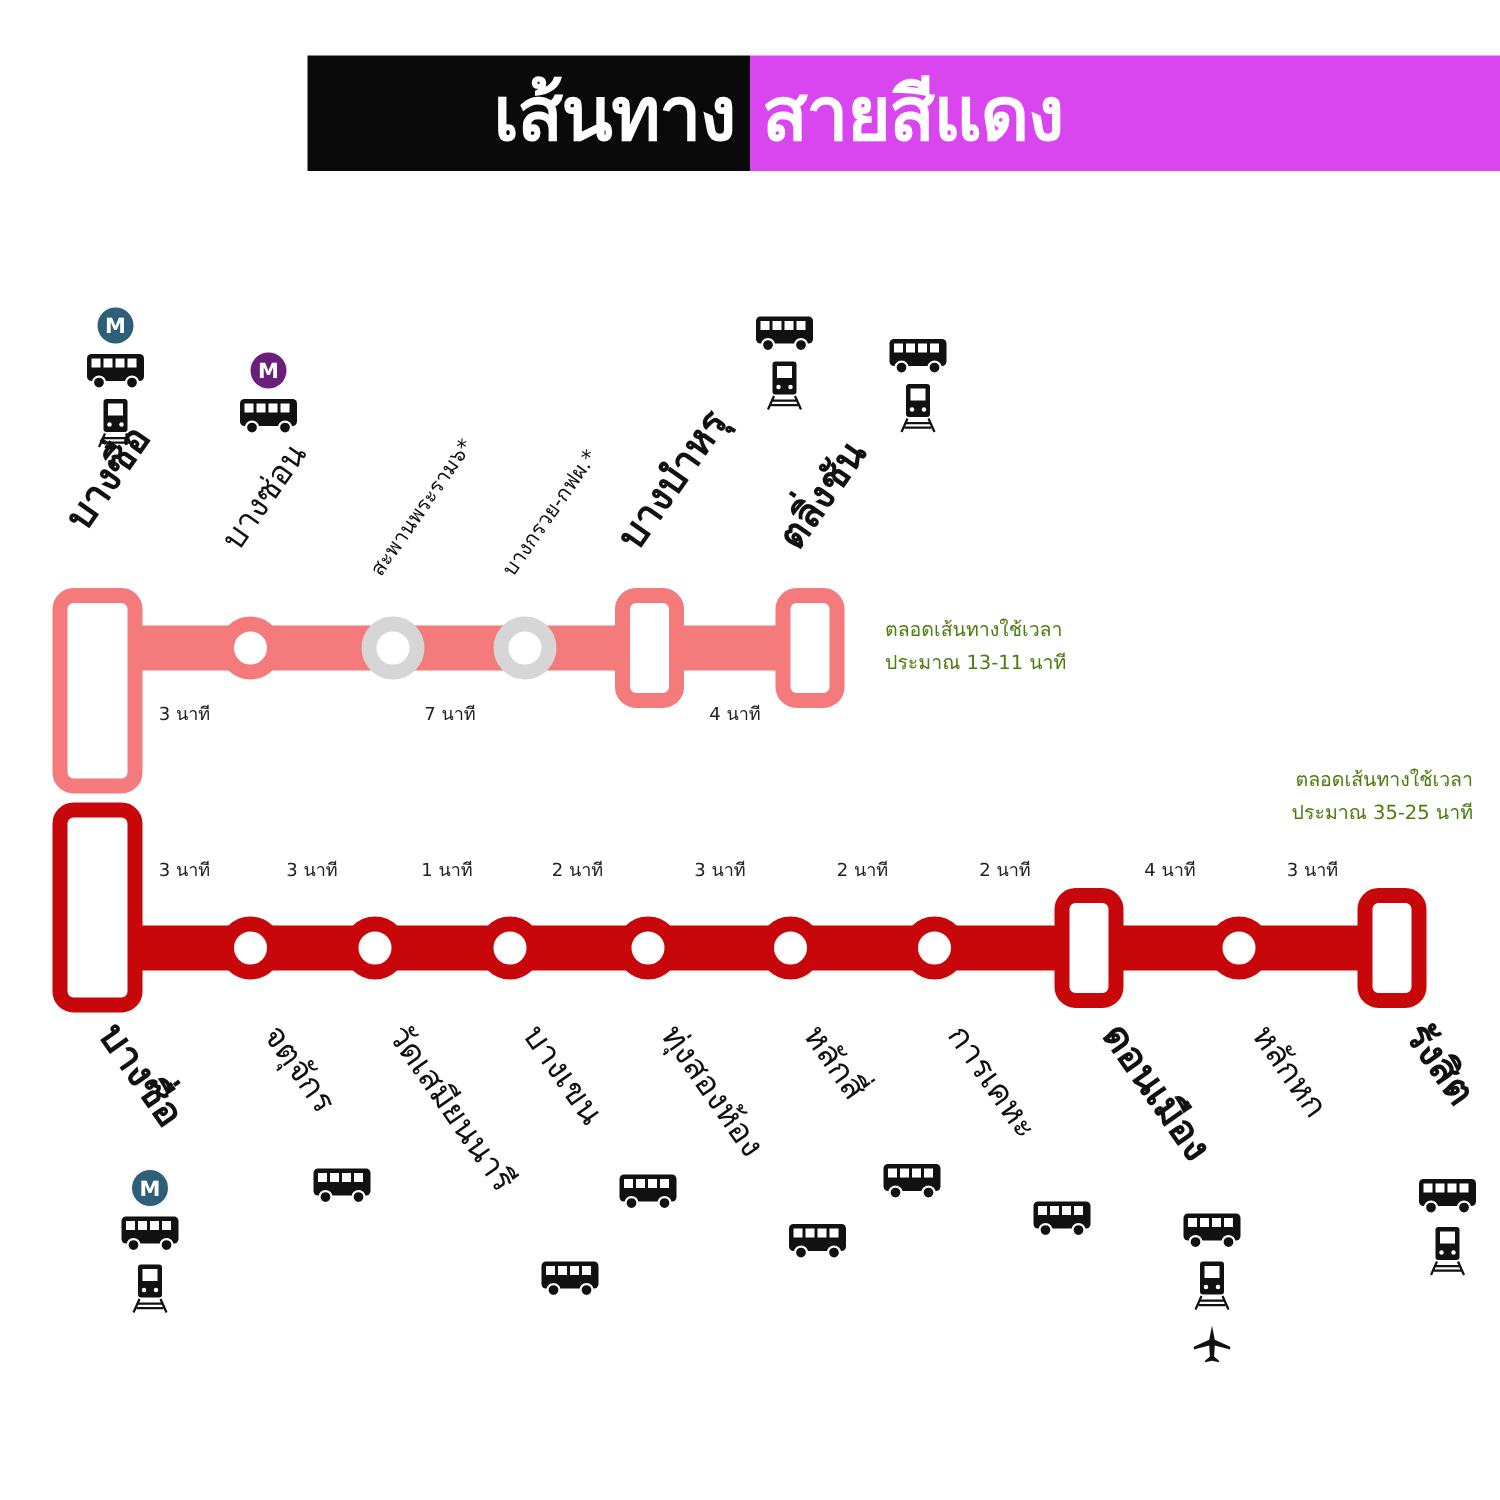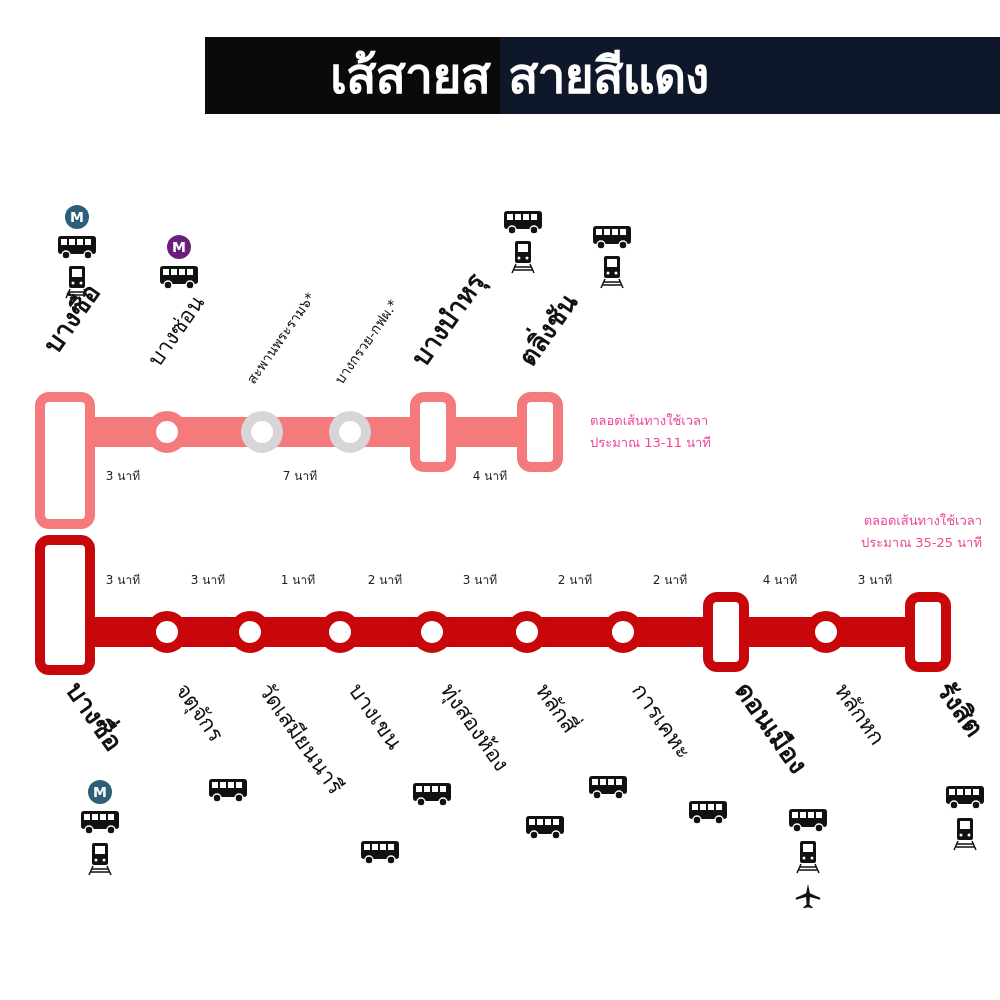--- a/index.html
+++ b/index.html
@@ -1,34 +1,34 @@
 <!DOCTYPE html>
 <html><head>
 <meta charset="utf-8">
 <style>
   html, body { margin: 0; padding: 0; background: #ffffff; }
   body { width: 1000px; height: 1000px; position: relative; overflow: hidden;
          font-family: "DejaVu Sans", "Liberation Sans", sans-serif; color: #111; }
   .title-bar { position: absolute; left: 205px; top: 37px; width: 795px; height: 77px; display: flex; }
   .title-left { width: 295px; background: #0a0a0a; color: #fff; display: flex; align-items: center; justify-content: flex-end; padding-right: 10px; box-sizing: border-box;
                 font-weight: bold; font-size: 50px; letter-spacing: -1px; }
-  .title-right { flex: 1; background: #0f172a; color: #fff; display: flex; align-items: center; padding-left: 8px;
+  .title-right { flex: 1; background: #d946ef; color: #fff; display: flex; align-items: center; padding-left: 8px;
                  font-weight: bold; font-size: 50px; letter-spacing: -1px; }
   svg { position: absolute; left: 0; top: 0; }
   .lbl { font-family: "DejaVu Sans", "Liberation Sans", sans-serif; }
   .min { font-size: 12px; fill: #222; }
-  .note { position: absolute; font-size: 13px; line-height: 22px; color: #ec4899; }
+  .note { position: absolute; font-size: 13px; line-height: 22px; color: #4d7c0f; }
   .note1 { left: 590px; top: 410px; }
   .note2 { right: 18px; top: 510px; text-align: right; }
 </style>
 </head>
 <body>
 
 <div class="title-bar">
-  <div class="title-left">เส้สายส</div>
+  <div class="title-left">เส้นทาง</div>
   <div class="title-right">สายสีแดง</div>
 </div>
 
 <svg id="map" width="1000" height="1000">
   <defs>
 
     <symbol id="bus" viewBox="0 0 40 26">
       <rect x="1" y="1" width="38" height="18" rx="3" fill="#111"></rect>
       <rect x="4" y="4" width="6" height="6" fill="#fff"></rect>
       <rect x="12" y="4" width="6" height="6" fill="#fff"></rect>

